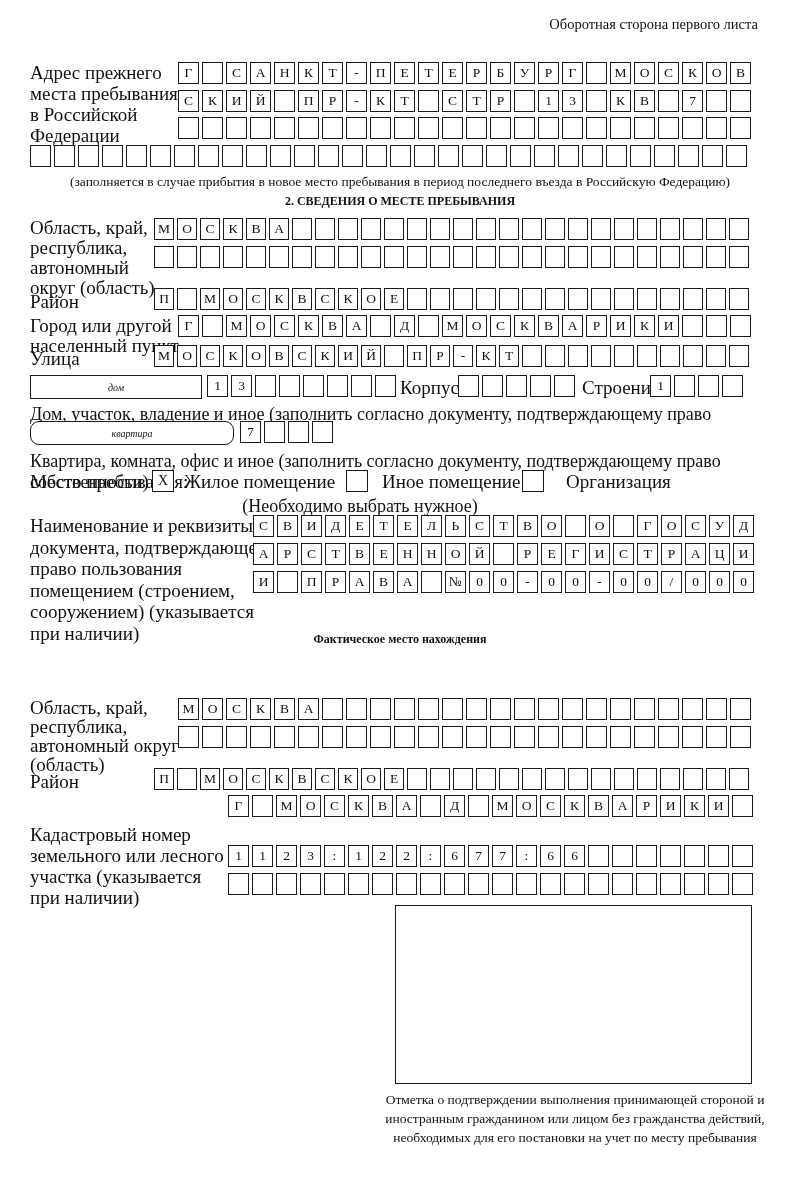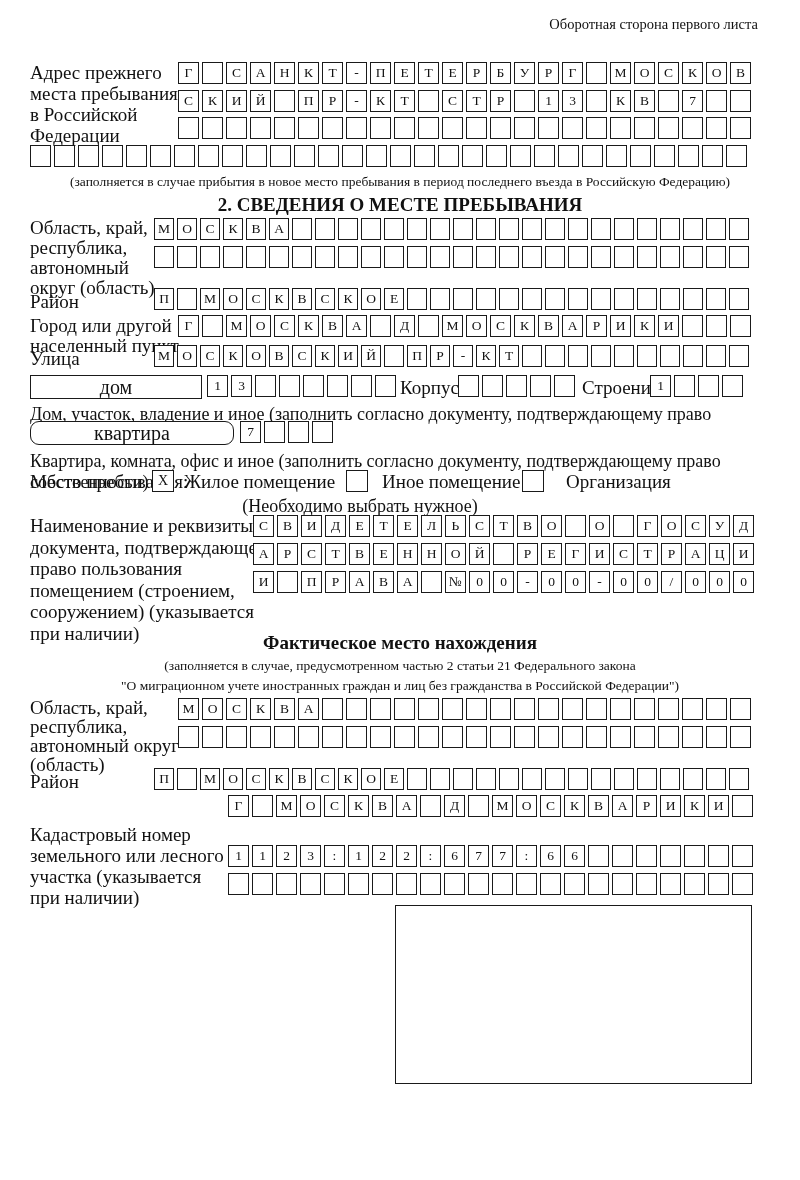--- a/index.html
+++ b/index.html
@@ -1,34 +1,34 @@
 <!DOCTYPE html>
 <html><head>
 <meta charset="utf-8">
 <style>
   html,body{margin:0;padding:0;background:#ffffff;}
   .page{
     position:relative;width:800px;height:1180px;background:#fff;
     font-family:"Liberation Serif","DejaVu Serif",serif;color:#111;overflow:hidden;
   }
   .lbl{position:absolute;font-size:19px;line-height:20px;white-space:pre-line;}
-  .title{position:absolute;left:0;width:800px;text-align:center;font-weight:bold;font-size:19px;}
+  .title{position:absolute;left:0;width:800px;text-align:center;font-weight:bold;font-size:12px;}
   .note-c{position:absolute;left:0;width:800px;text-align:center;font-size:13.5px;white-space:pre-line;line-height:20px;}
   .note-s{position:absolute;font-size:18px;}
   .side-note{position:absolute;top:16px;left:0;width:758px;text-align:right;font-size:14.5px;}
   .cells{position:absolute;display:flex;gap:3px;}
   .cell{
     width:20px;height:22px;box-sizing:border-box;border:1.5px solid #1a1a1a;
     display:flex;align-items:center;justify-content:center;
     font-size:13.5px;background:#fff;flex:none;
   }
   .p24 .cell{width:21px;}
   .wbox{
     position:absolute;box-sizing:border-box;border:1.6px solid #1a1a1a;height:24px;
-    display:flex;align-items:center;justify-content:center;font-size:20px;background:#fff;
+    display:flex;align-items:center;justify-content:center;font-size:10px;background:#fff;font-style:italic;
   }
   .chk{
     position:absolute;width:22px;height:22px;box-sizing:border-box;border:1.6px solid #1a1a1a;
     display:flex;align-items:center;justify-content:center;font-size:14px;background:#fff;
   }
   .stamp{position:absolute;box-sizing:border-box;border:1.8px solid #1a1a1a;background:#fff;}
   .caption{position:absolute;text-align:center;font-size:13.5px;line-height:19px;}
 </style>
 </head>
 <body>
@@ -431,22 +431,20 @@
       <span class="cell">-</span>
       <span class="cell">0</span>
       <span class="cell">0</span>
       <span class="cell">/</span>
       <span class="cell">0</span>
       <span class="cell">0</span>
       <span class="cell">0</span>
     </div>
 
   <div class="title" style="top:632px;">Фактическое место нахождения</div>
-  <div class="note-c" style="top:656px;">(заполняется в случае, предусмотренном частью 2 статьи 21 Федерального закона
-"О миграционном учете иностранных граждан и лиц без гражданства в Российской Федерации")</div>
 
   <div class="lbl" style="left:30px;top:698px;line-height:19px;">Область, край,
 республика,
 автономный округ
 (область)</div>
   <div class="cells p24" style="left:178px;top:698px;">
       <span class="cell">М</span>
       <span class="cell">О</span>
       <span class="cell">С</span>
       <span class="cell">К</span>
@@ -600,14 +598,15 @@
       <span class="cell"></span>
       <span class="cell"></span>
       <span class="cell"></span>
       <span class="cell"></span>
       <span class="cell"></span>
       <span class="cell"></span>
       <span class="cell"></span>
     </div>
 
   <div class="stamp" style="left:395px;top:905px;width:357px;height:179px;"></div>
+  <div class="caption" style="left:381px;top:1090px;width:388px;">Отметка о подтверждении выполнения принимающей стороной и иностранным гражданином или лицом без гражданства действий, необходимых для его постановки на учет по месту пребывания</div>
 
 </div>
 
 </body></html>

